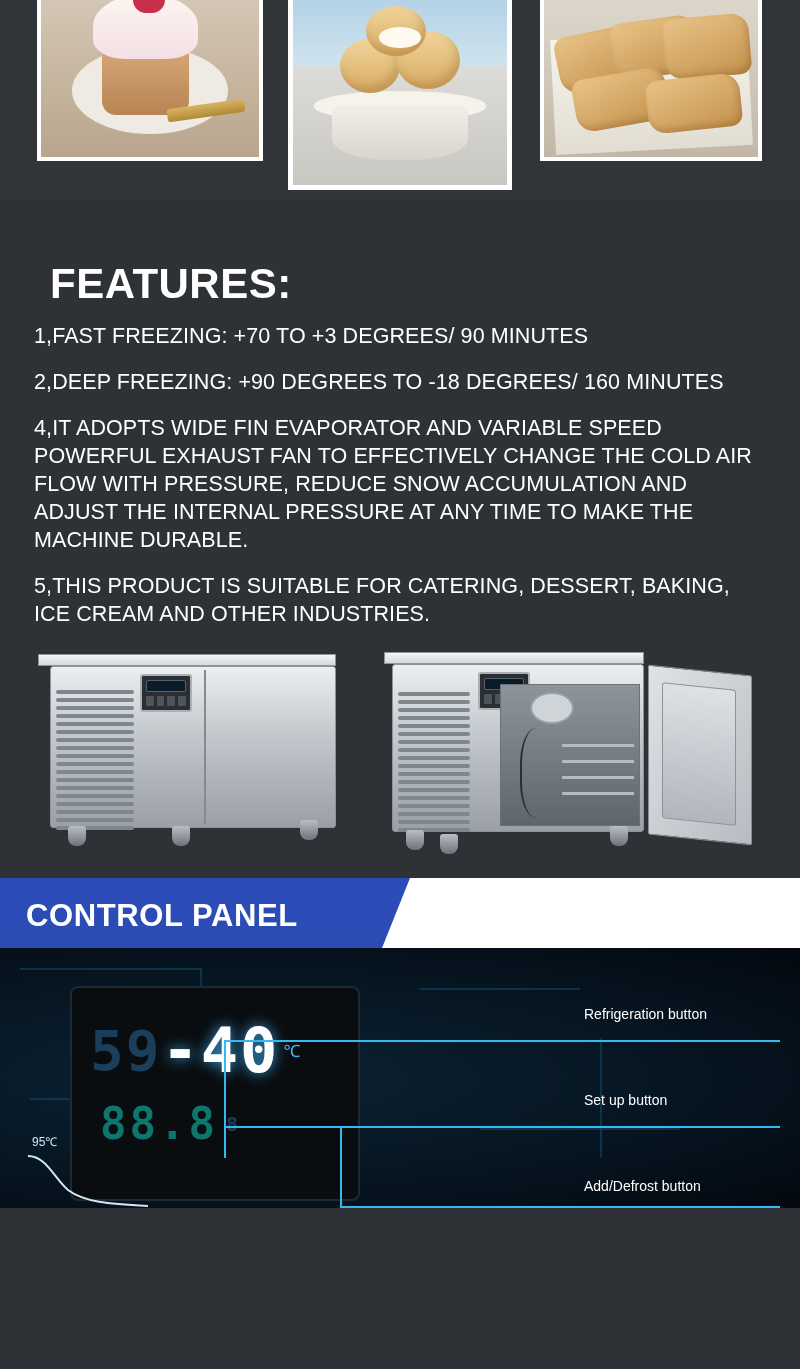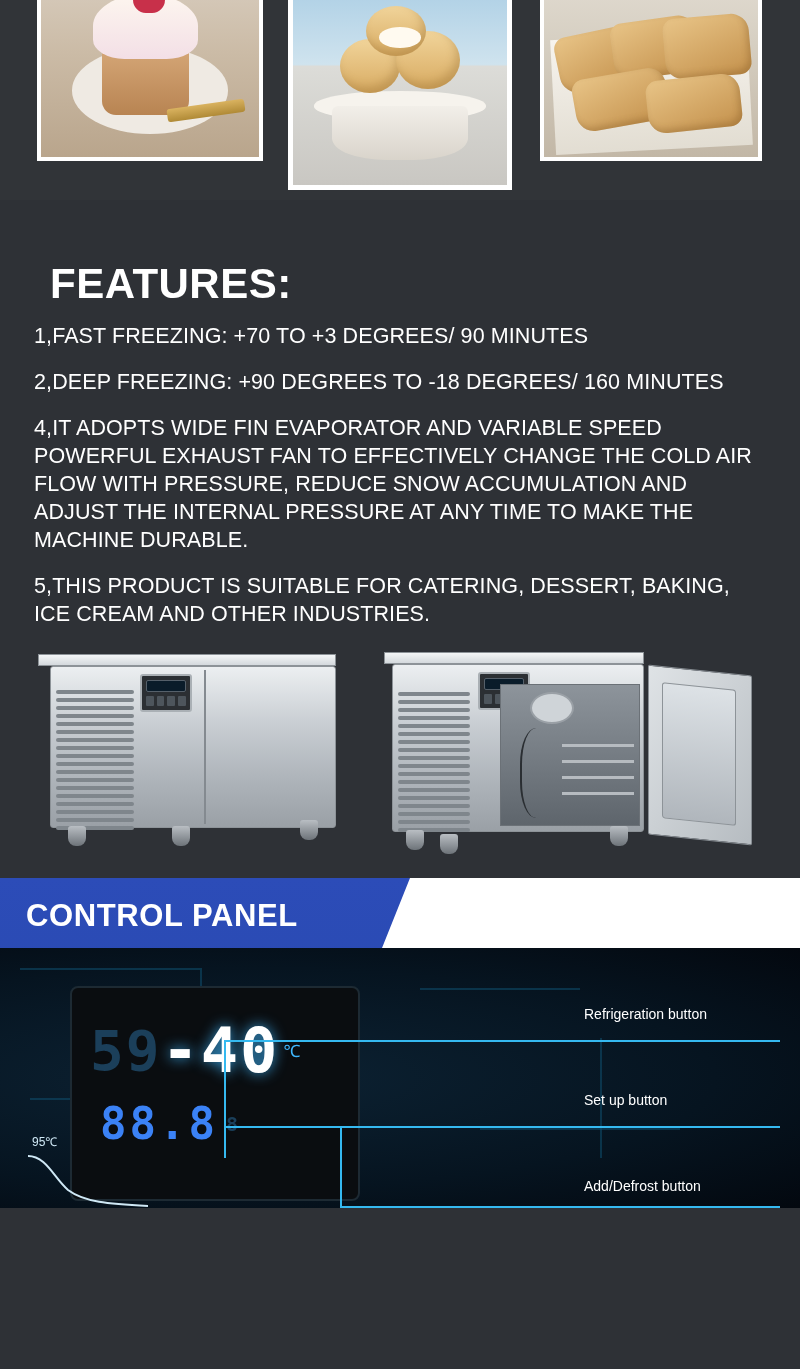--- a/index.html
+++ b/index.html
@@ -193,21 +193,21 @@
   .seg-main { left:18px; top:26px; }
   .seg-sub  { left:28px; top:110px; }
   .digit {
     font-family: "DejaVu Sans Mono", monospace;
     font-weight: bold;
     letter-spacing: 2px;
   }
   .seg-dim { color:#1b3f5a; font-size:56px; }
   .seg-bright { color:#ffffff; font-size:62px; text-shadow:0 0 14px rgba(63,184,255,.85); }
   .seg-unit { color:#3fb8ff; font-size:17px; margin-left:4px; vertical-align:top; }
-  .seg-dim2 { color:#3b82f6; font-size:44px; letter-spacing:3px; }
+  .seg-dim2 { color:#0f766e; font-size:44px; letter-spacing:3px; }
 
   .callout { position:absolute; color:#ffffff; font-size:14px; }
   .callout-line { position:absolute; height:2px; background:#35b9f0; }
   .callout-vert { position:absolute; width:2px; background:#35b9f0; }
 
   .chart-mini {
     position:absolute; left:0; bottom:0; width:120px; height:95px;
     color:#cfe8f5; font-size:12px;margin-left:28px;
   }
   .chart-mini svg { position:absolute; left:0; bottom:0; }

